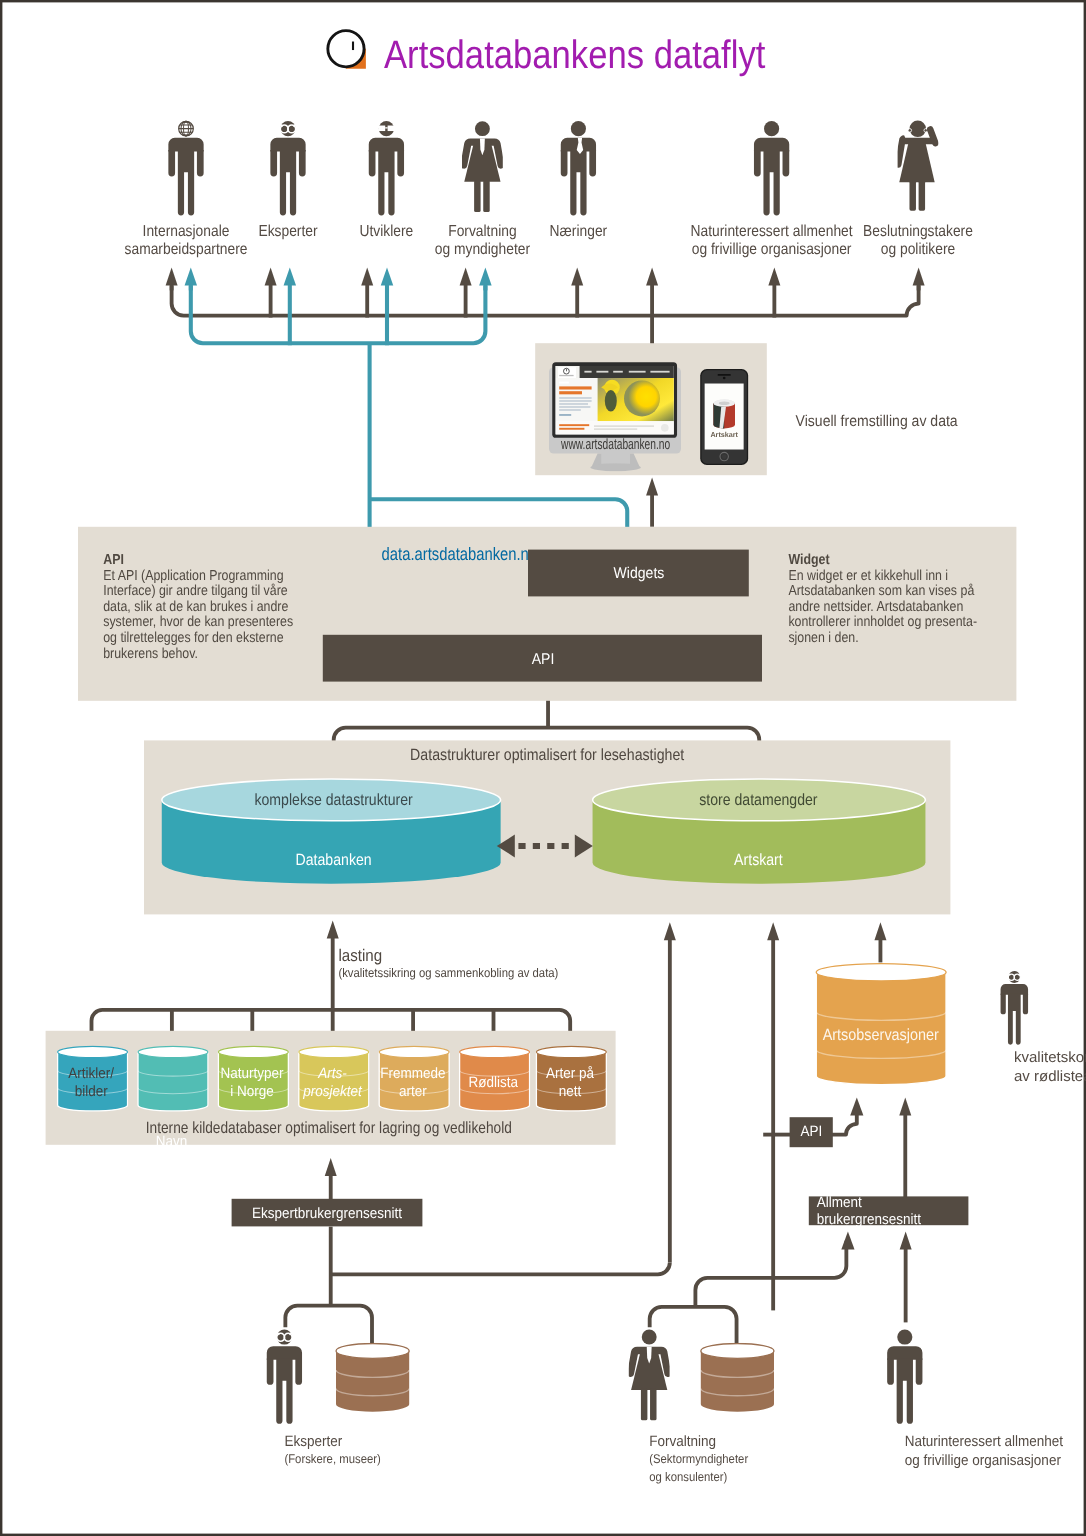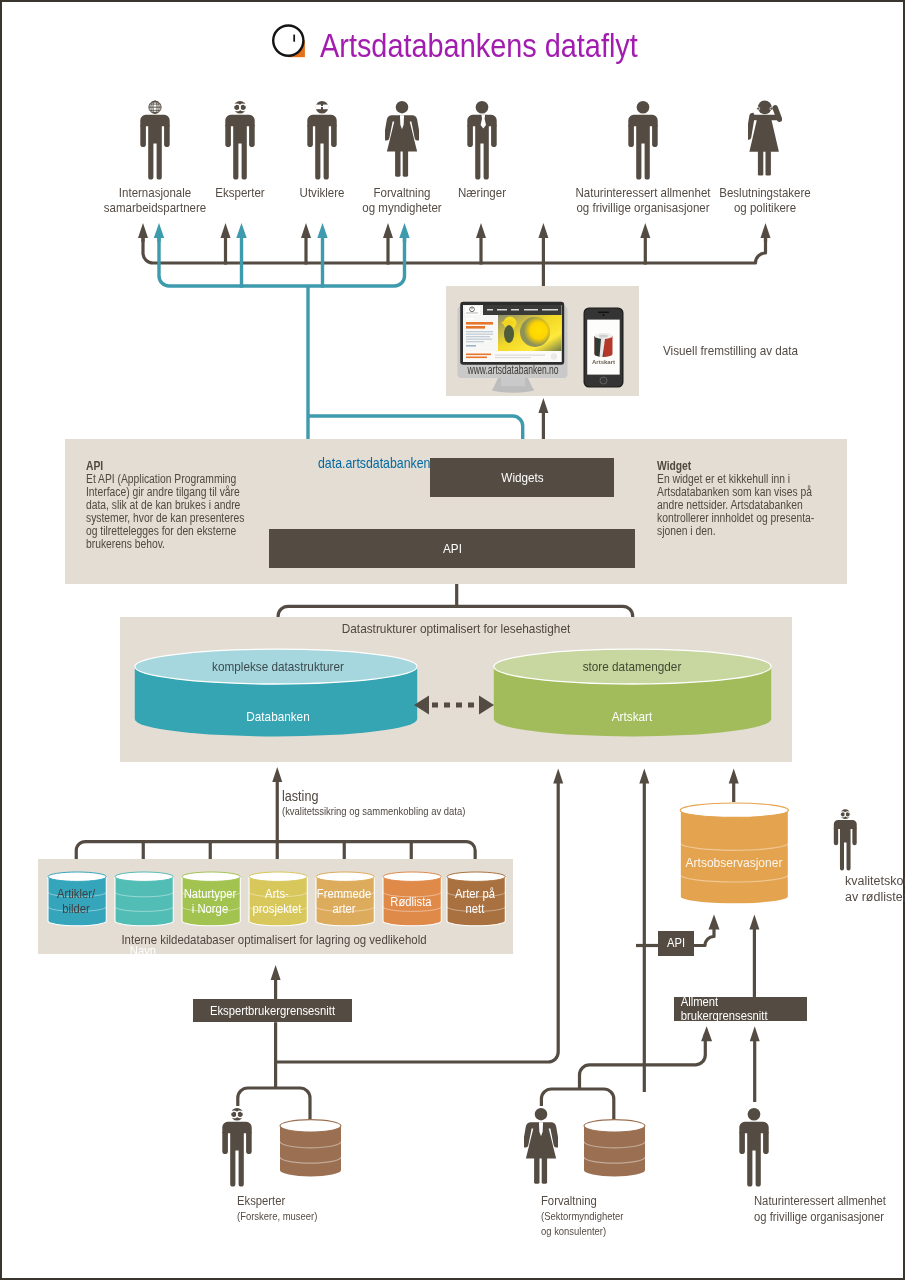--- a/index.html
+++ b/index.html
@@ -341,21 +341,21 @@
         <div>En widget er et kikkehull inn i</div>
         <div>Artsdatabanken som kan vises på</div>
         <div>andre nettsider. Artsdatabanken</div>
         <div>kontrollerer innholdet og presenta-</div>
         <div>sjonen i den.</div>
       </div>
   </div>
   <div class="abs" style="left:316px;top:452px;font-size:15px;color:#0369a1;">
     <span class="cond" style="transform:scaleX(0.822)">data.artsdatabanken.no</span>
   </div>
-  <div class="darkbox" style="left:428px;top:456px;width:184px;height:39px;font-size:13px;">
+  <div class="darkbox" style="left:438px;top:456px;width:184px;height:39px;font-size:13px;">
     <span class="cond" style="transform:scaleX(0.9)">Widgets</span>
   </div>
   <div class="darkbox" style="left:267px;top:527px;width:366px;height:39px;font-size:13px;">
     <span class="cond" style="transform:scaleX(0.9)">API</span>
   </div>
 
   <div class="panel" style="left:118px;top:615px;width:672px;height:145px;"></div>
   <div class="abs" style="left:453.5px;top:619px;font-size:13.5px;color:#4f4740;transform:translateX(-50%) scaleX(0.875);white-space:nowrap;">Datastrukturer optimalisert for lesehastighet</div>
   <svg class="abs" style="left:410px;top:690px;z-index:6;" width="90" height="26" viewBox="0 0 90 26">
     <path d="M2,13 L17,3.5 L17,22.5 Z" fill="#544b42"></path>
@@ -415,21 +415,21 @@
       <div class="abs" style="left: 208.25px; top: 885px; transform: translateX(-50%); text-align: center; font-size: 12.5px; color: rgb(255, 255, 255); line-height: 15px; white-space: nowrap;">
         <div style="transform:scaleX(0.9)">Naturtyper</div>
         <div style="transform:scaleX(0.9)">i Norge</div>
       </div>
       <svg class="abs" width="60.3" height="56.799999999999955" viewBox="0 0 60.3 56.799999999999955" style="left: 246.1px; top: 869.1px;">
     <path d="M1,5.7 V50.09999999999995 a29.15,4.7 0 0 0 58.3,0 V5.7z" fill="#d8c75b" stroke="#ffffff" stroke-width="1.1"></path>
     <ellipse cx="30.15" cy="5.7" rx="29.15" ry="4.7" fill="#ffffff" stroke="#d8c75b" stroke-width="1.0"></ellipse>
     <path d="M1,21.1 a29.15,4.7 0 0 0 58.3,0" fill="none" stroke="#ffffff" stroke-width="0.9" opacity="0.45"></path>
     <path d="M1,35.7 a29.15,4.7 0 0 0 58.3,0" fill="none" stroke="#ffffff" stroke-width="0.9" opacity="0.45"></path>
       </svg>
-      <div class="abs" style="left: 275.25px; top: 885px; transform: translateX(-50%); text-align: center; font-size: 12.5px; color: rgb(255, 255, 255); line-height: 15px; white-space: nowrap;">
+      <div class="abs" style="left: 275.25px; top: 885px; transform: translateX(-50%); text-align: center; font-size: 12.5px; color: rgb(255, 255, 255); line-height: 15px; white-space: nowrap; font-style: italic;">
         <div style="transform:scaleX(0.9)">Arts-</div>
         <div style="transform:scaleX(0.9)">prosjektet</div>
       </div>
       <svg class="abs" width="60.3" height="56.799999999999955" viewBox="0 0 60.3 56.799999999999955" style="left: 313.1px; top: 869.1px;">
     <path d="M1,5.7 V50.09999999999995 a29.15,4.7 0 0 0 58.3,0 V5.7z" fill="#ddab5c" stroke="#ffffff" stroke-width="1.1"></path>
     <ellipse cx="30.15" cy="5.7" rx="29.15" ry="4.7" fill="#ffffff" stroke="#ddab5c" stroke-width="1.0"></ellipse>
     <path d="M1,21.1 a29.15,4.7 0 0 0 58.3,0" fill="none" stroke="#ffffff" stroke-width="0.9" opacity="0.45"></path>
     <path d="M1,35.7 a29.15,4.7 0 0 0 58.3,0" fill="none" stroke="#ffffff" stroke-width="0.9" opacity="0.45"></path>
       </svg>
       <div class="abs" style="left: 342.25px; top: 885px; transform: translateX(-50%); text-align: center; font-size: 12.5px; color: rgb(255, 255, 255); line-height: 15px; white-space: nowrap;">

